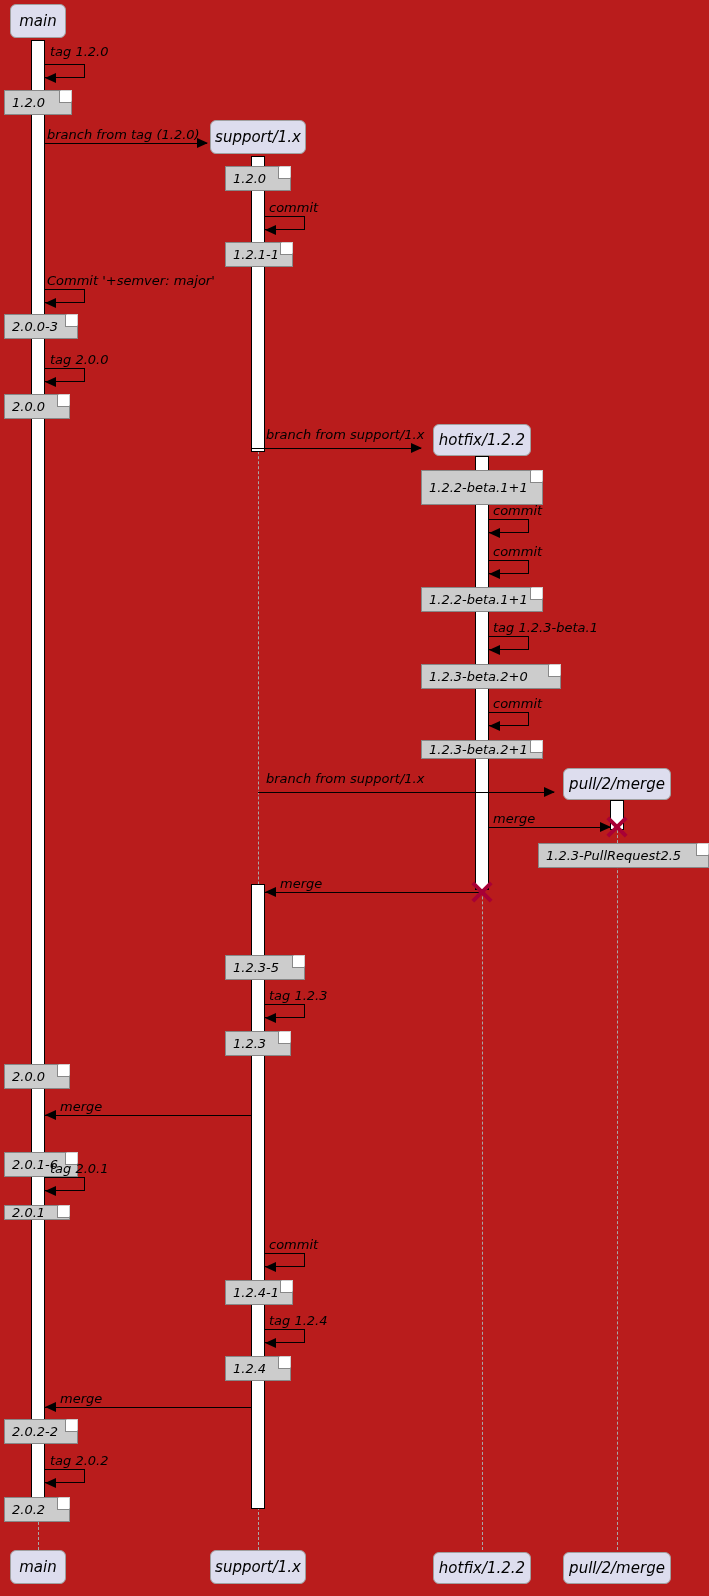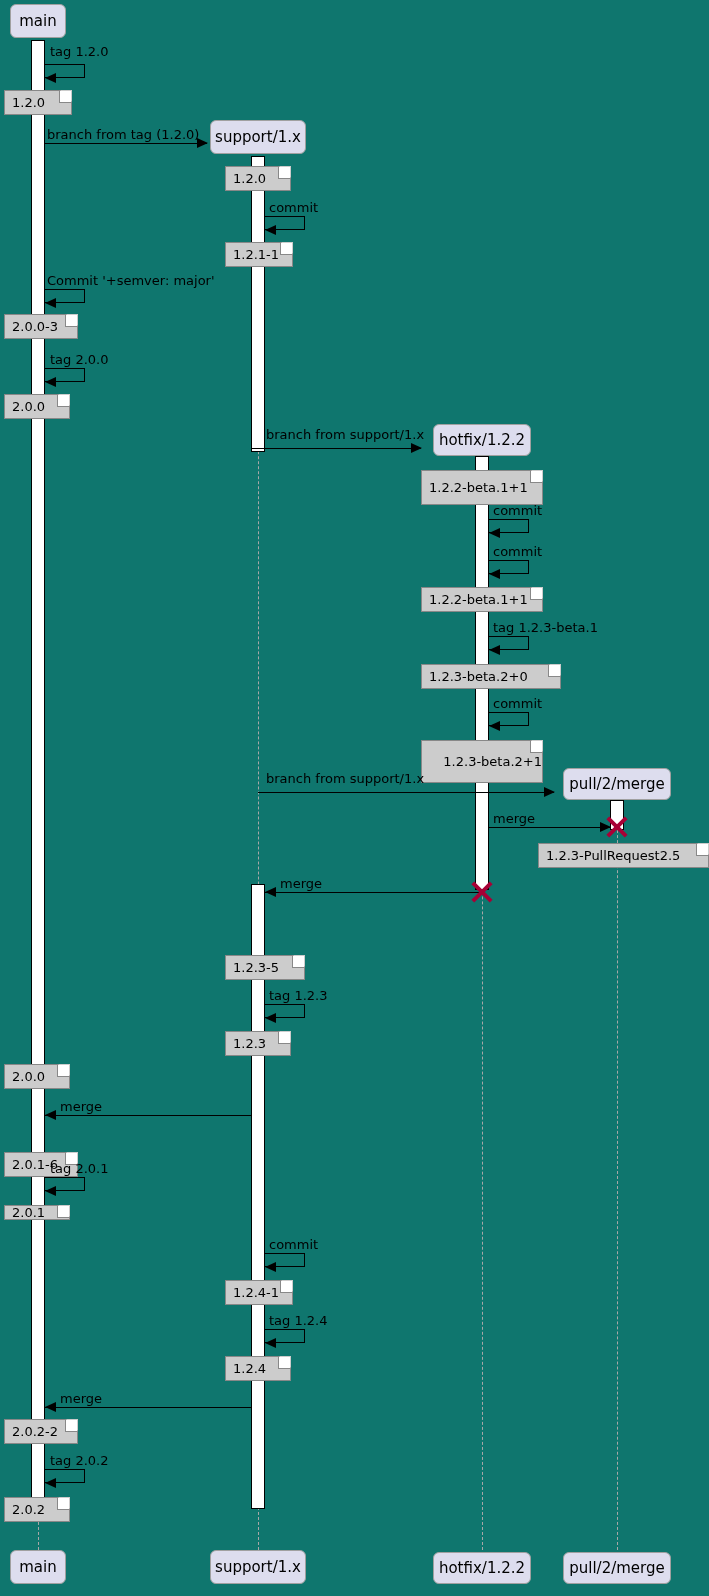--- a/index.html
+++ b/index.html
@@ -1,17 +1,17 @@
 <!DOCTYPE html>
 <html><head>
 <meta charset="utf-8">
 <style>
   html,body{margin:0;padding:0;background:#ffffff;}
   body{font-family:"DejaVu Sans","Liberation Sans",sans-serif;}
-  #diagram{position:relative;width:709px;height:1596px;background:#0f766e;overflow:hidden;}
+  #diagram{position:relative;width:709px;height:1596px;background:#b91c1c;overflow:hidden;font-style:italic;}
 
   
   .participant{
     position:absolute;
     background:#DDDDEE;
     border:1px solid #A0A0A0;
     border-radius:6px;
     color:#000;
     font-size:15px;
     line-height:1;
@@ -221,21 +221,21 @@
   <div class="note" style="left:421px;top:664px;width:140px;height:25px;">
     <span>1.2.3-beta.2+0</span>
     <span class="foldline"></span>
     <span class="fold"></span>
   </div>
 
   <div class="msglabel" style="left:493px;top:697px;">commit</div>
   <div class="selfloop" style="left:489px;top:712px;width:40px;height:14px;"></div>
   <div class="arrowL" style="left:489px;top:721px;"></div>
 
-  <div class="note" style="left:421px;top:740px;width:122px;height:43px;justify-content:flex-end;">
+  <div class="note" style="left:421px;top:740px;width:122px;height:19px;">
     <span>1.2.3-beta.2+1</span>
     <span class="foldline"></span>
     <span class="fold"></span>
   </div>
 
   <div class="msglabel" style="left:266px;top:772px;">branch from support/1.x</div>
   <div class="msgline" style="left:258px;top:792px;width:296px;"></div>
   <div class="arrowR" style="left:544px;top:787px;"></div>
 
   <div class="msglabel" style="left:493px;top:812px;">merge</div>

